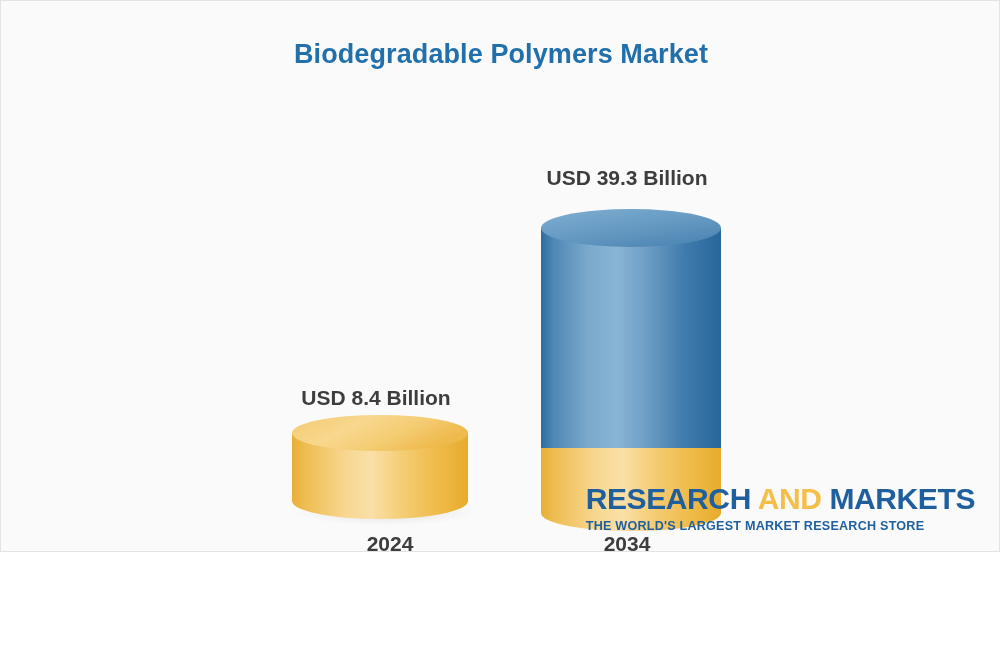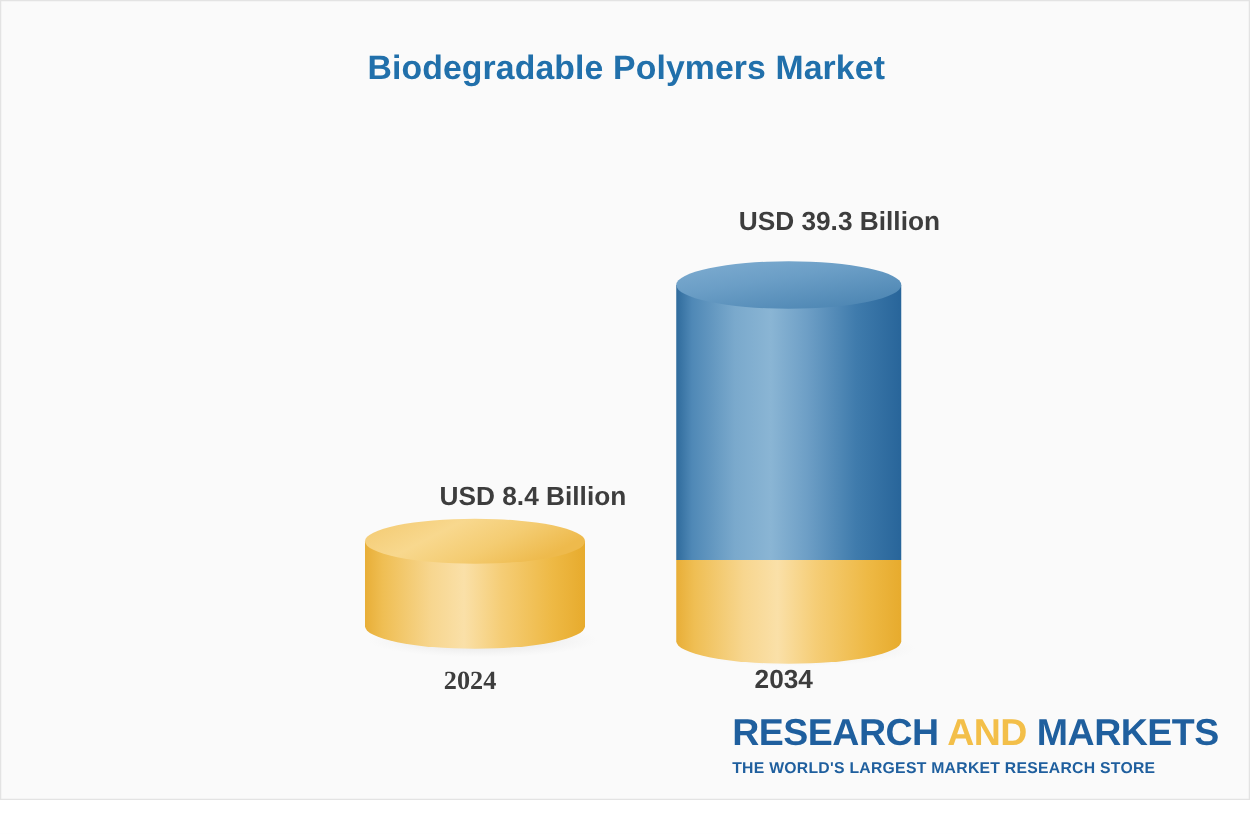--- a/index.html
+++ b/index.html
@@ -7,21 +7,21 @@
     padding: 0;
     background: #ffffff;
   }
   body {
     font-family: "Liberation Sans", sans-serif;
   }
 
   #canvas {
     position: relative;
     width: 1000px;
-    height: 640px;
+    height: 552px;
     background: #fafafa;
     box-sizing: border-box;
     border: 1px solid #e3e3e3;
     overflow: hidden;
   }
 
   
   .chart-title {
     position: absolute;
     top: 38px;
@@ -52,36 +52,36 @@
     width: 1000px;
     height: 600px;
   }
 
   
   .value-label {
     position: absolute;
     font-size: 21px;
     font-weight: bold;
     color: #3d3d3d;
-    text-align: right;
+    text-align: center;
     white-space: nowrap;
   }
   .value-label.v2024 { left: 250px; top: 385px; width: 250px; }
   .value-label.v2034 { left: 501px; top: 165px; width: 250px; }
 
   
   .cat-label {
     position: absolute;
     font-size: 21px;
     font-weight: bold;
     color: #3d3d3d;
     text-align: center;
     white-space: nowrap;
   }
-  .cat-label.c2024 { left: 250px; top: 531px; width: 250px; font-family: Liberation Serif, serif; }
+  .cat-label.c2024 { left: 264px; top: 531px; width: 250px; }
   .cat-label.c2034 { left: 501px; top: 531px; width: 250px; text-align: center; }
 
   
   .cyl {
     position: absolute;
   }
   .cyl svg { display: block; overflow: visible; }
 
   
   .footer-url {

